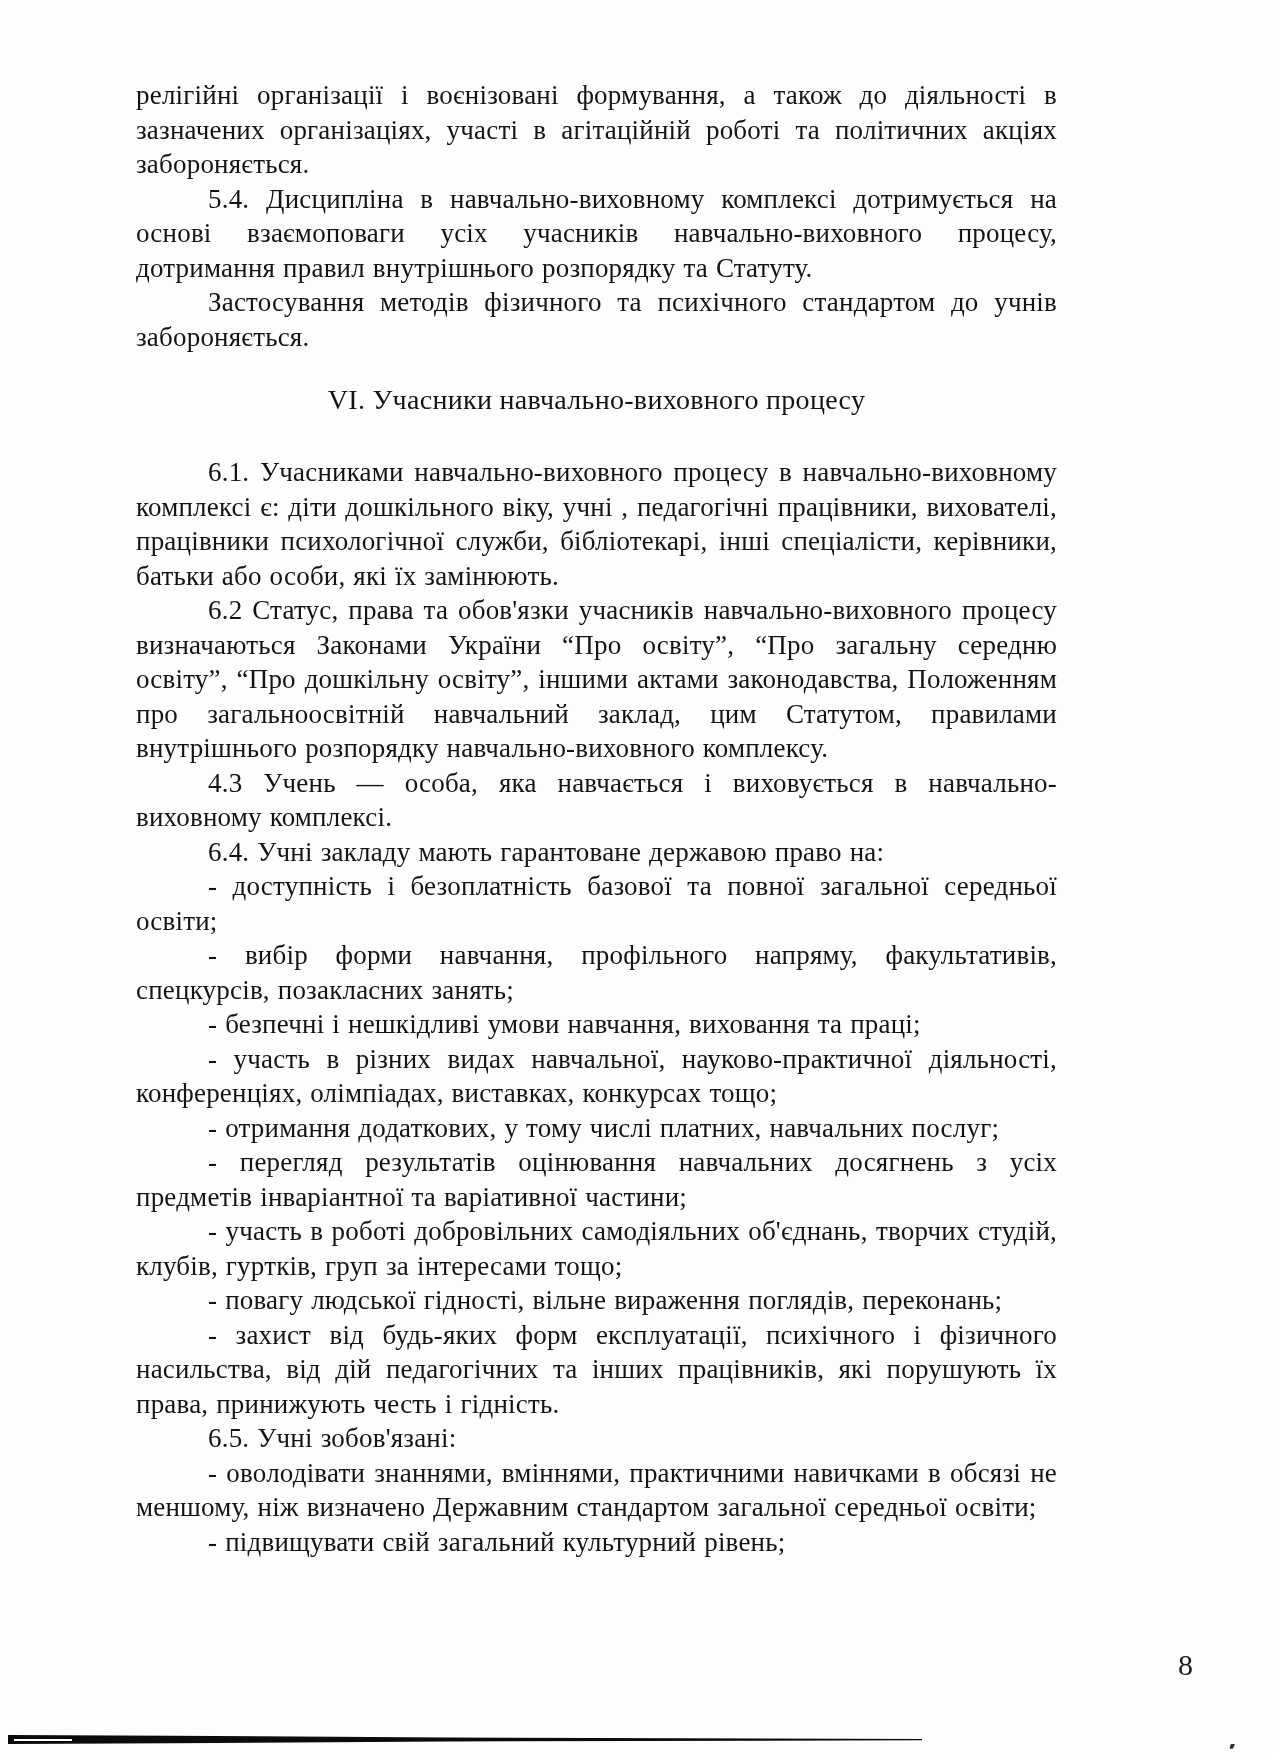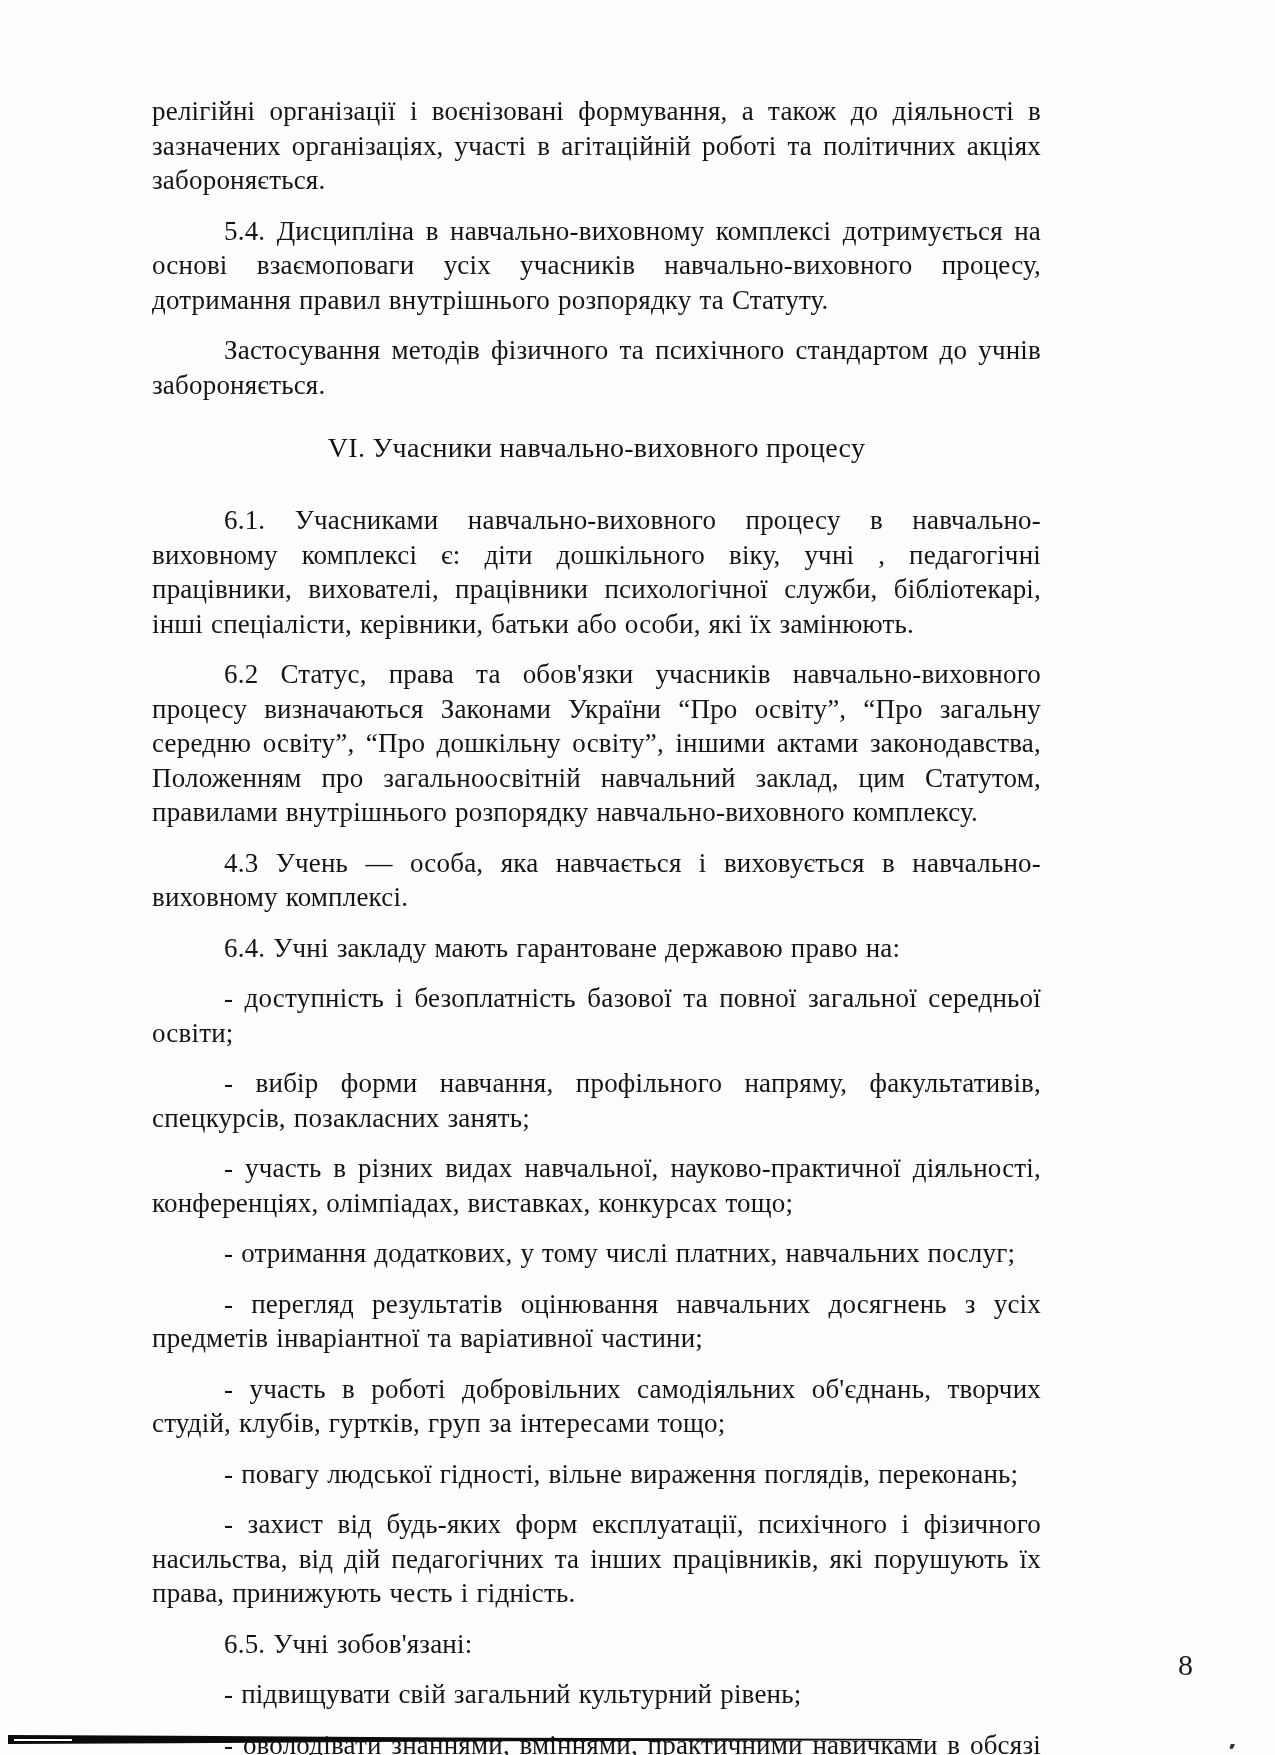--- a/index.html
+++ b/index.html
@@ -16,21 +16,21 @@
     color: #141414;
     overflow: hidden;
   }
   .text-block {
     position: absolute;
     left: 136px;
     top: 78px;
     width: 921px;
   }
   .text-block p {
-    margin: 16px;
+    margin: 0;
     font-size: 27px;
     line-height: 34.5px;
     text-align: justify;
     letter-spacing: 0.2px;
     word-spacing: 1px;
   }
   .text-block p.indent { text-indent: 72px; }
   .text-block p.left { text-align: left; }
   .text-block h2 {
     margin: 28px 0 38px 0;
@@ -85,29 +85,30 @@
       <p>релігійні організації і воєнізовані формування, а також до діяльності в зазначених організаціях, участі в агітаційній роботі та політичних акціях забороняється.</p>
       <p class="indent">5.4. Дисципліна в навчально-виховному комплексі дотримується на основі взаємоповаги усіх учасників навчально-виховного процесу, дотримання правил внутрішнього розпорядку та Статуту.</p>
       <p class="indent">Застосування методів фізичного та психічного стандартом до учнів забороняється.</p>
       <h2>VI. Учасники навчально-виховного процесу</h2>
       <p class="indent">6.1. Учасниками навчально-виховного процесу в навчально-виховному комплексі є: діти дошкільного віку, учні , педагогічні працівники, вихователі, працівники психологічної служби, бібліотекарі, інші спеціалісти, керівники, батьки або особи, які їх замінюють.</p>
       <p class="indent">6.2 Статус, права та обов'язки учасників навчально-виховного процесу визначаються Законами України “Про освіту”, “Про загальну середню освіту”, “Про дошкільну освіту”, іншими актами законодавства, Положенням про загальноосвітній навчальний заклад, цим Статутом, правилами внутрішнього розпорядку навчально-виховного комплексу.</p>
       <p class="indent">4.3 Учень —  особа, яка навчається і виховується в навчально-виховному комплексі.</p>
       <p class="indent">6.4. Учні закладу мають гарантоване державою право на:</p>
       <p class="indent">- доступність і безоплатність базової  та повної загальної середньої освіти;</p>
       <p class="indent">- вибір форми навчання, профільного напряму, факультативів, спецкурсів, позакласних занять;</p>
+      <p class="indent">- безпечні і нешкідливі умови навчання, виховання та праці;</p>
       <p class="indent">- участь в різних видах навчальної, науково-практичної діяльності, конференціях, олімпіадах, виставках, конкурсах тощо;</p>
       <p class="indent">- отримання додаткових, у тому числі платних, навчальних послуг;</p>
       <p class="indent">- перегляд результатів оцінювання навчальних досягнень з усіх предметів інваріантної та варіативної частини;</p>
       <p class="indent">- участь в роботі добровільних самодіяльних об'єднань, творчих студій, клубів, гуртків, груп за інтересами тощо;</p>
       <p class="indent">- повагу людської гідності, вільне вираження поглядів, переконань;</p>
       <p class="indent">- захист від будь-яких форм експлуатації, психічного і фізичного насильства, від дій педагогічних та інших працівників, які порушують їх права, принижують честь і гідність.</p>
       <p class="indent">6.5. Учні зобов'язані:</p>
+      <p class="indent">- оволодівати знаннями, вміннями, практичними навичками в обсязі не меншому, ніж визначено Державним стандартом загальної середньої освіти;</p>
       <p class="indent">- підвищувати свій загальний культурний рівень;</p>
-      <p class="indent">- оволодівати знаннями, вміннями, практичними навичками в обсязі не меншому, ніж визначено Державним стандартом загальної середньої освіти;</p>
     </div>
 
   <div class="page-number">8</div>
 
   <div class="scan-line"></div>
   <div class="scan-line-notch"></div>
   <div class="scan-speck"></div>
 </div>
 
 </body></html>

